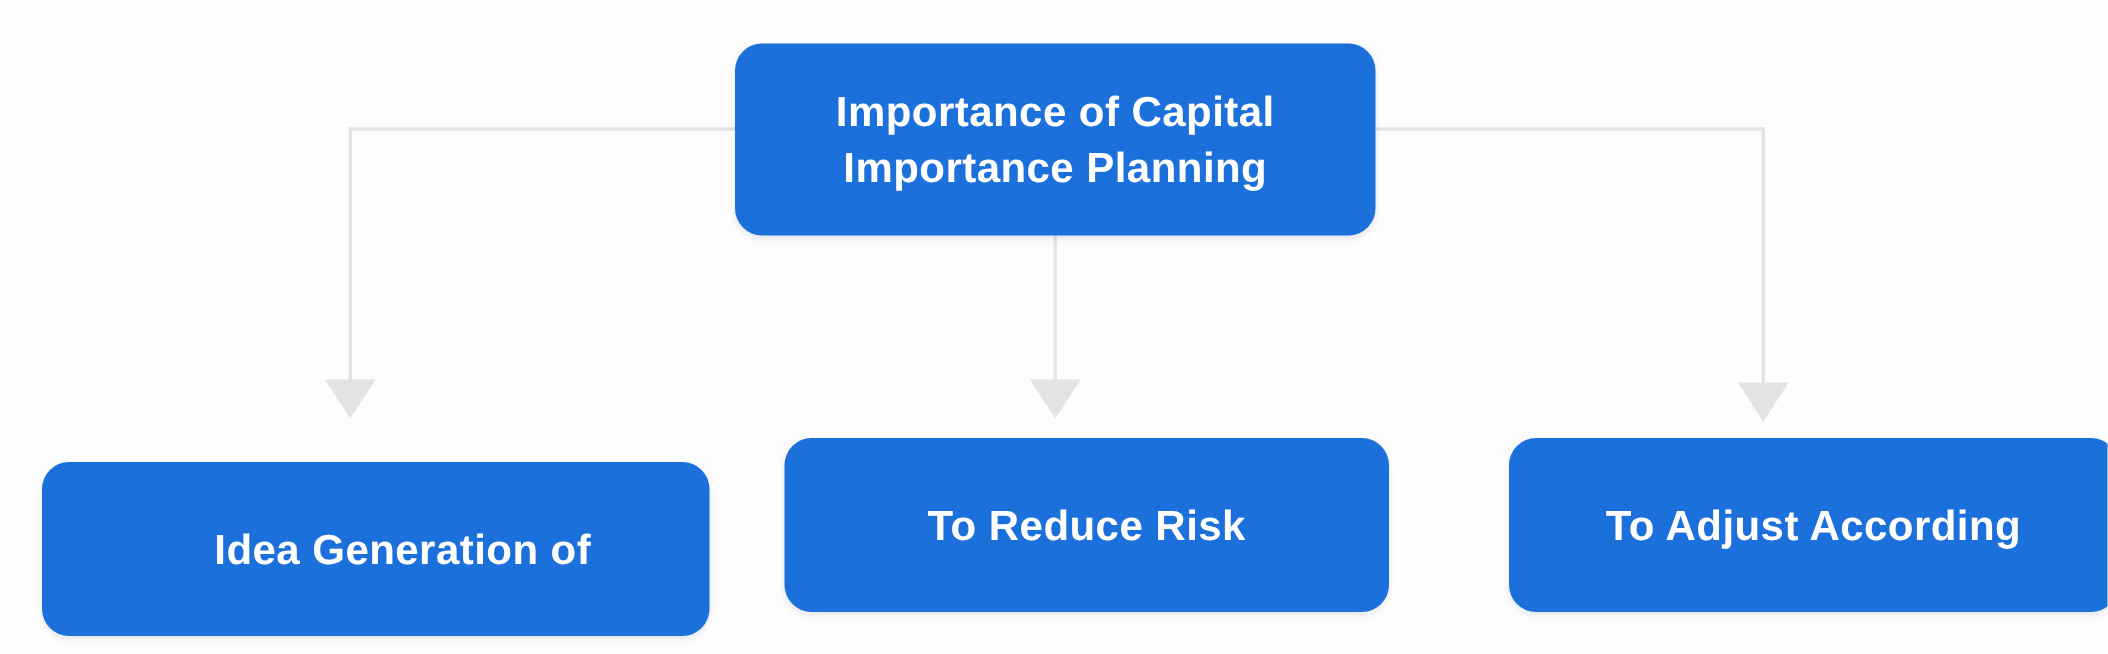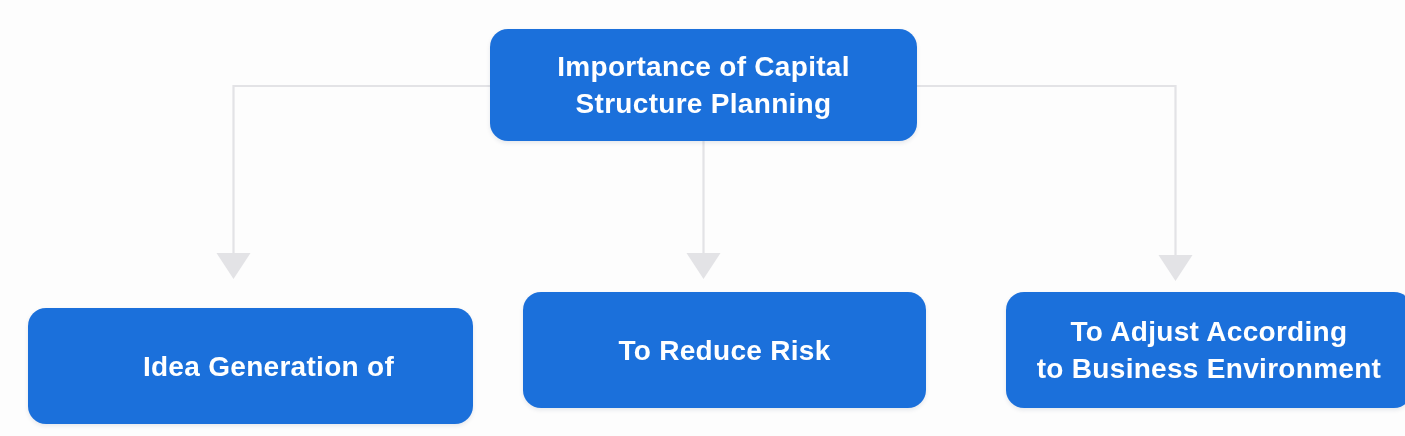--- a/index.html
+++ b/index.html
@@ -45,21 +45,21 @@
     align-items: center;
     justify-content: center;
     text-align: center;
     font-size: 28px;
     font-weight: 600;
     line-height: 37px;
     letter-spacing: 0.3px;
     box-shadow: 0 2px 4px rgba(20, 40, 80, 0.10);
   }
   .node-label .line { display: block; }
-  .node-root   { left: 490px; top: 29px;  width: 427px; height: 112px; }
+  .node-root   { left: 490px; top: 29px;  width: 427px; height: 128px; }
   .node-child1 { left: 28px;  top: 308px; width: 409px; height: 116px; padding-left: 36px; }
   .node-child2 { left: 503px; top: 292px; width: 403px; height: 116px; margin-left: 20px; }
   .node-child3 { left: 973px; top: 292px; width: 406px; height: 116px; margin-left: 33px; }
 </style>
 </head>
 <body>
 
 <div class="canvas">
 
   <svg class="connectors" viewBox="0 0 1405 436" xmlns="http://www.w3.org/2000/svg" aria-hidden="true">
@@ -73,36 +73,35 @@
     </g>
     <g>
       <path d="M917 86 H1175.5 V256"></path>
       <polygon points="1158.5,255 1192.5,255 1175.5,281"></polygon>
     </g>
   </svg>
 
   <div class="node node-root">
     <div class="node-label">
       <span class="line">Importance of Capital</span>
-      <span class="line">Structure Planning</span>
+      <span class="line">Importance Planning</span>
     </div>
   </div>
 
   <div class="node node-child1">
     <div class="node-label">
       <span class="line">Idea Generation of</span>
     </div>
   </div>
 
   <div class="node node-child2">
     <div class="node-label">
       <span class="line">To Reduce Risk</span>
     </div>
   </div>
 
   <div class="node node-child3">
     <div class="node-label">
       <span class="line">To Adjust According</span>
-      <span class="line">to Business Environment</span>
     </div>
   </div>
 
 </div>
 
 </body></html>

